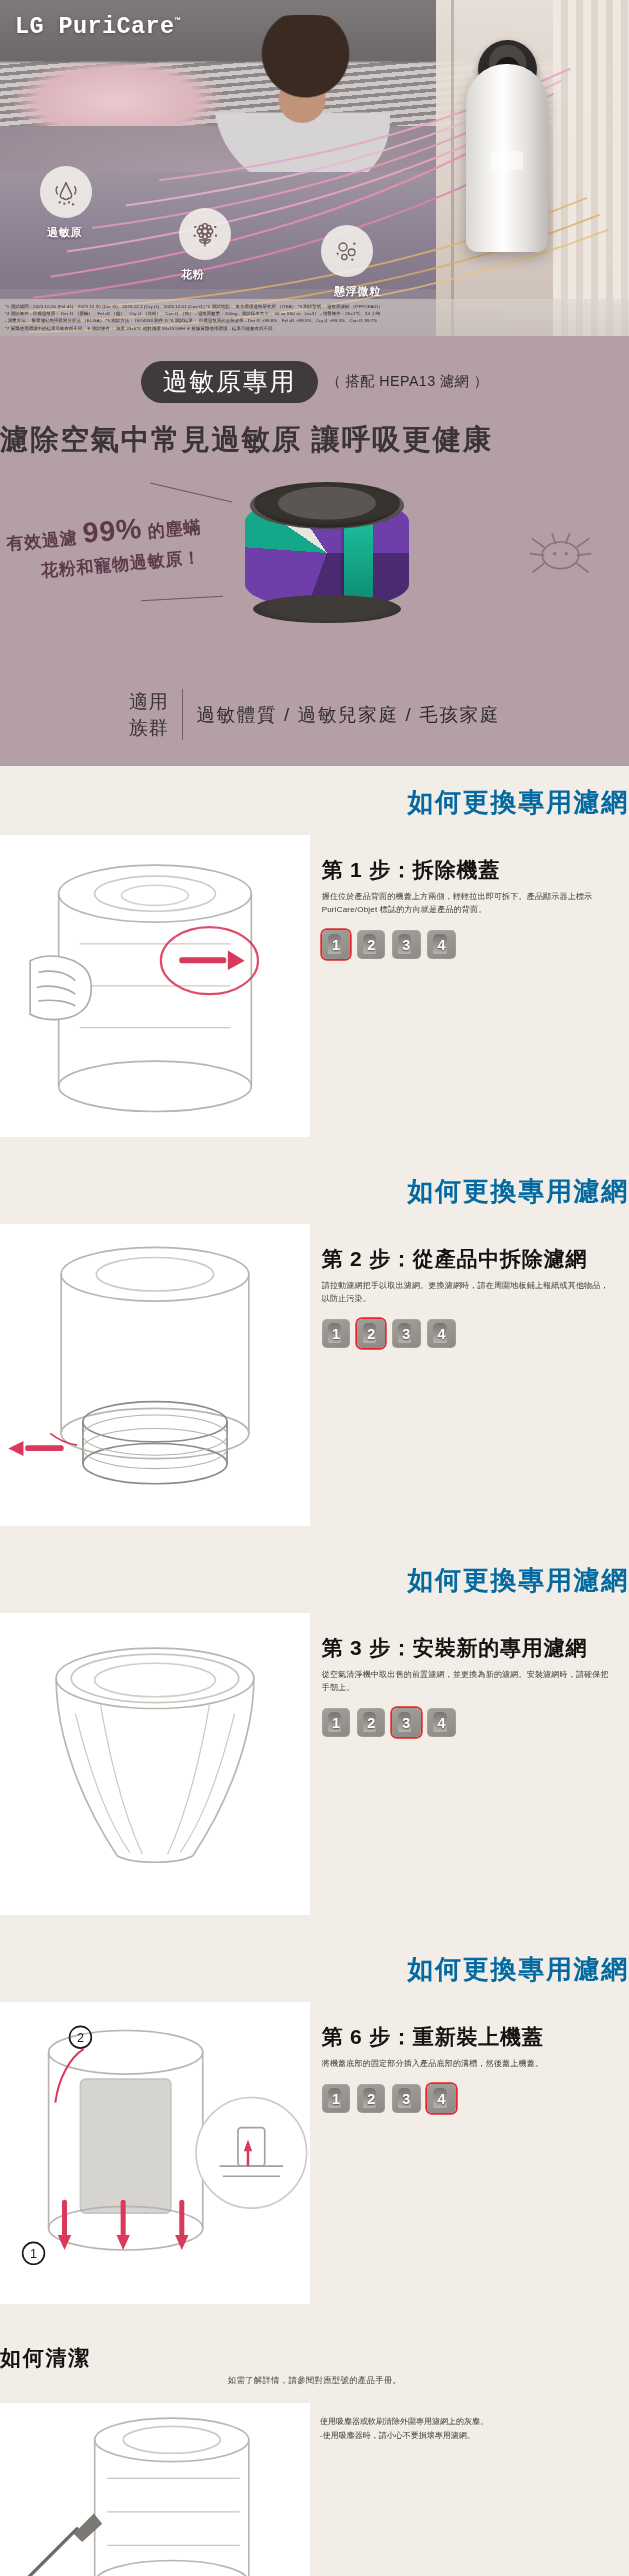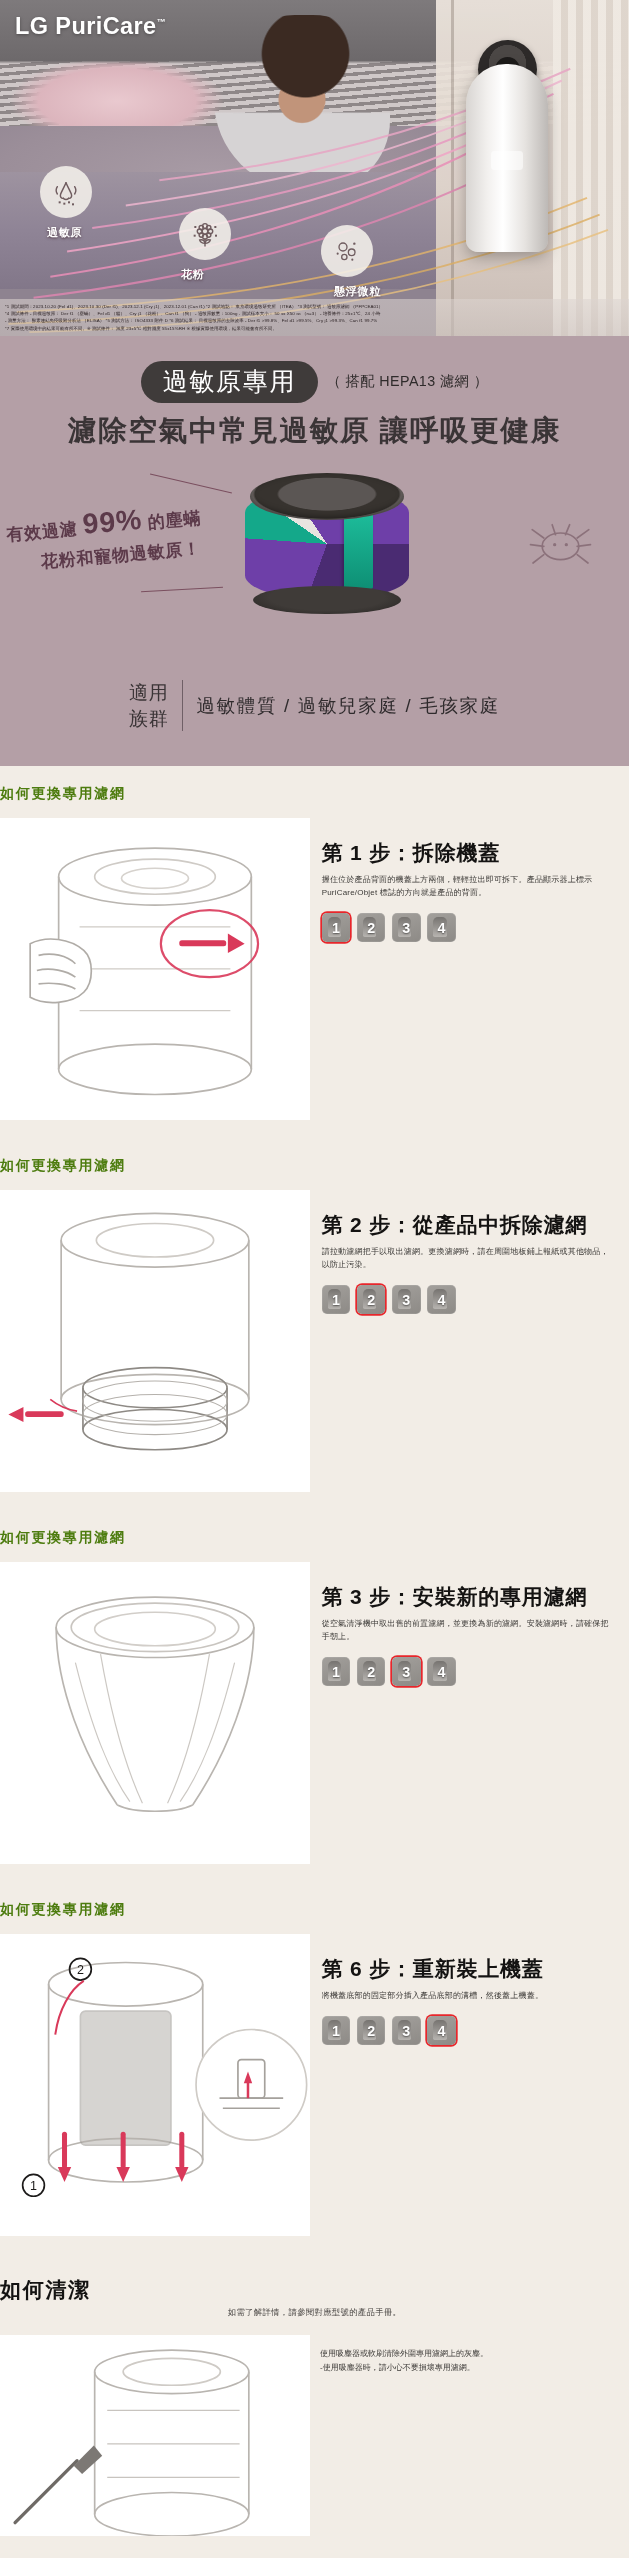--- a/index.html
+++ b/index.html
@@ -136,21 +136,21 @@
     gap: 8.4px; padding-top: 25px;
   }
   .pill {
     background: #3f3b3a; color: #ffffff;
     font-size: 25px; font-weight: 400; letter-spacing: 1.7px;
     padding: 7.6px 22px 9.2px; border-radius: 34px;
     line-height: 1;
   }
   .pill-note { font-size: 14.3px; color: #2f2b2b; letter-spacing: 0.4px; }
   .banner-head {
-    text-align: center; margin-top: 9px;
+    text-align: left; margin-top: 18px;
     font-size: 28.5px; font-weight: 700; color: #3a3436; letter-spacing: 1.7px;
   }
   .banner-mid { position: relative; height: 210px; margin-top: 11.7px; }
   .claim {
     position: absolute; left: 6.7px; top: 40px;
     color: #5c3a4a; font-weight: 700; line-height: 1.5;
     transform: rotate(-5deg);
     font-size: 17px; letter-spacing: 0.8px;
   }
   .claim .big { font-size: 28.5px; }
@@ -203,22 +203,22 @@
   }
   .applies .lbl {
     font-size: 19px; color: #3a3436; line-height: 1.35; text-align: center;
     padding-right: 13.4px; border-right: 0.8px solid #6f5f66; letter-spacing: 0.8px;
   }
   .applies .val { font-size: 18.5px; color: #2f2b2d; letter-spacing: 1.7px; }
 
   
   .step-title {
     background: #f2ede6;
-    text-align: left;
-    font-size: 14px; font-weight: 700; color: #4d7c0f;
+    text-align: right;
+    font-size: 26px; font-weight: 700; color: #0369a1;
     letter-spacing: 1.7px;
     padding: 18.5px 0 15px;
   }
   .step {
     display: flex;
     background: #f2ede6;
     padding: 0 0 18.5px 0;
   }
   .step-img {
     width: 310px; height: 302px;
@@ -299,21 +299,21 @@
     </g>
   </svg>
 
   <div class="purifier">
     <div class="top"></div>
     <div class="body">
       <div class="screen"></div>
     </div>
   </div>
 
-  <div style="position:absolute;left:15px;top:13.4px;color:#fff;font-size:23.5px;font-weight:700;letter-spacing:0.4px;text-shadow:0 0.8px 3.4px rgba(0,0,0,.35);">
+  <div style="position:absolute;left:15px;top:13.4px;color:#fff;font-size:23.5px;font-weight:700;letter-spacing:0.4px;text-shadow:0 0.8px 3.4px rgba(0,0,0,.35);font-family:Liberation Mono, monospace;">
     <span>LG PuriCare</span><sup style="font-size:9.2px;">™</sup>
   </div>
 
   <div class="feat" style="left:40px;top:166px;">
     <svg viewBox="0 0 48 48" fill="none" stroke="#6f5c5f" stroke-width="2.2" stroke-linecap="round">
       <path d="M24 10 C21 17 18 22 16 27 C14.5 31 17 34 20 33.5"></path>
       <path d="M24 10 C27 17 30 22 32 27 C33.5 31 31 34 28 33.5"></path>
       <path d="M20 33.5 C22.5 35.5 25.5 35.5 28 33.5"></path>
       <path d="M11 16 C9 19 9 24 11 27"></path>
       <path d="M37 16 C39 19 39 24 37 27"></path>

